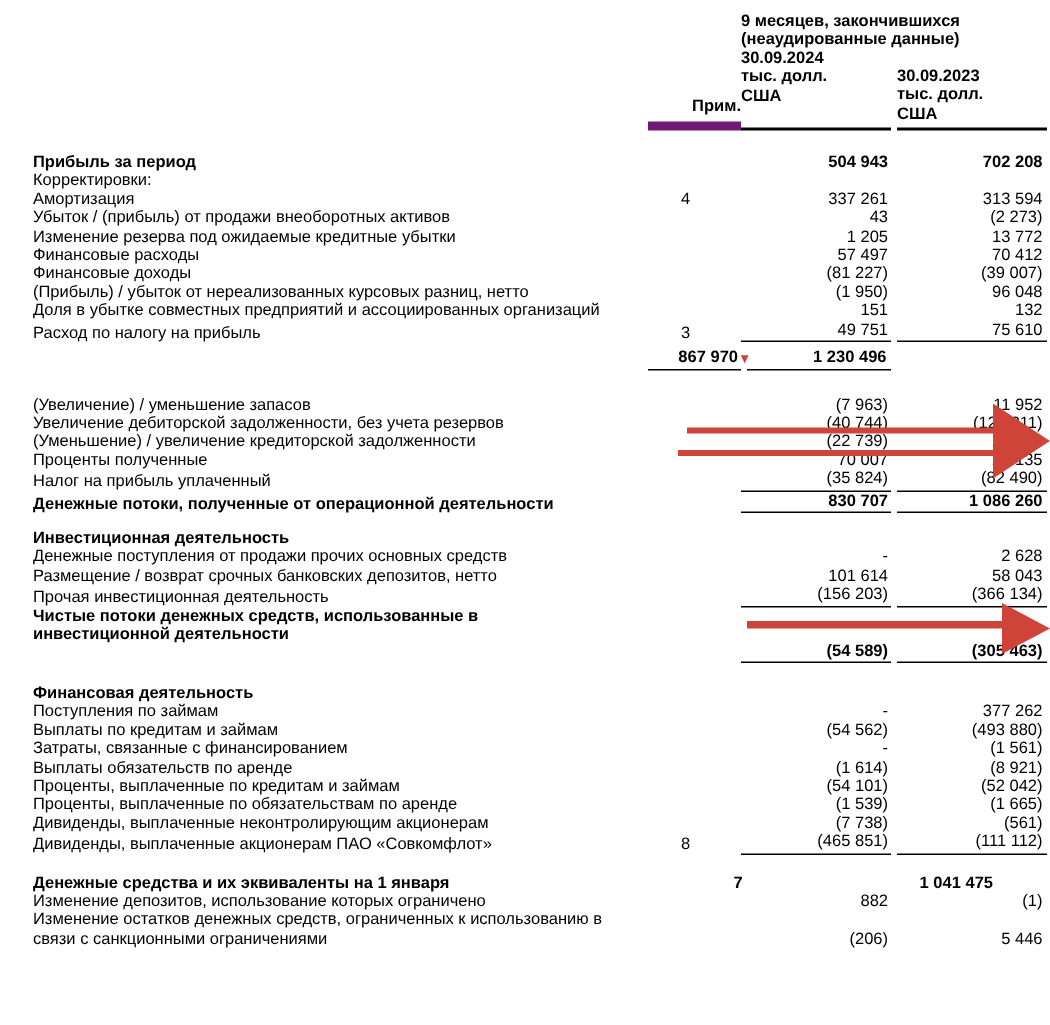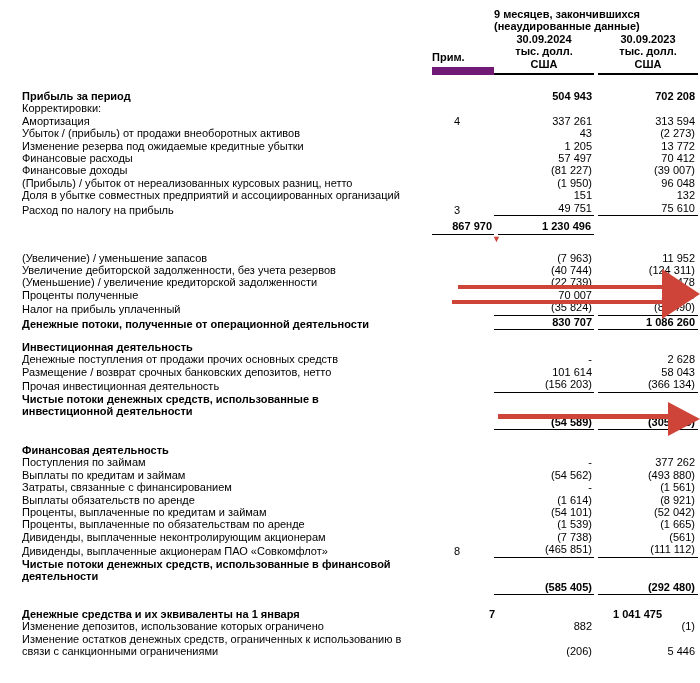--- a/index.html
+++ b/index.html
@@ -3,26 +3,26 @@
 <meta charset="utf-8">
 <style>
   html,body{margin:0;padding:0;background:#fff;}
   .page{position:relative;width:700px;height:683px;background:#ffffff;overflow:hidden;
         font-family:"Liberation Sans","DejaVu Sans",sans-serif;font-size:11px;line-height:12.4px;color:#000;}
   .content{padding:8px 0 0 22px;}
 
   
   .header{display:flex;align-items:flex-end;}
   .h-label{width:410px;}
-  .h-note{width:62px;text-align:left;font-weight:700;border-bottom:8px solid #701a75;padding-bottom:4px;}
+  .h-note{width:62px;text-align:right;font-weight:700;border-bottom:6px solid #701a75;padding-bottom:4px;}
   .h-right{width:204px;}
   .h-period{text-align:left;font-weight:700;}
   .h-two{display:flex;}
-  .h-col{flex:0 0 100px;text-align:center;font-weight:700;border-bottom:2px solid #000;padding-bottom:3px;}
-  .h-col.c23{margin-left:4px;}
+  .h-col{flex:0 0 100px;text-align:left;font-weight:700;border-bottom:2px solid #000;padding-bottom:3px;}
+  .h-col.c23{margin-left:4px;margin-top:12px;}
 
   
   .rows{margin-top:15px;}
   .row{display:grid;grid-template-columns:410px 62px 100px 104px;align-items:end;min-height:12.4px;}
   .row.bold{font-weight:700;}
   .c-label{white-space:pre-line;padding-right:6px;}
   .c-note{text-align:center;padding-right:12px;}
   .c-v24{text-align:right;padding-right:2px;}
   .c-v23{text-align:right;margin-left:4px;padding-right:3px;}
   .row.rule .c-v24,.row.rule .c-v23{border-bottom:1.5px solid #000;padding-bottom:1px;}
@@ -247,27 +247,20 @@
           <div class="c-note"></div>
           <div class="c-v24">(7 738)</div>
           <div class="c-v23">(561)</div>
         </div>
         <div class="row rule">
           <div class="c-label">Дивиденды, выплаченные акционерам ПАО «Совкомфлот»</div>
           <div class="c-note">8</div>
           <div class="c-v24">(465 851)</div>
           <div class="c-v23">(111 112)</div>
         </div>
-        <div class="row bold rule drop">
-          <div class="c-label">Чистые потоки денежных средств, использованные в финансовой
-деятельности</div>
-          <div class="c-note"></div>
-          <div class="c-v24">(585 405)</div>
-          <div class="c-v23">(292 480)</div>
-        </div>
         <div class="row bold" style="margin-top: 13px; gap: 35px;">
           <div class="c-label">Денежные средства и их эквиваленты на 1 января</div>
           <div class="c-note">7</div>
           <div class="c-v24">1 041 475</div>
           <div class="c-v23">624 316</div>
         </div>
         <div class="row">
           <div class="c-label">Изменение депозитов, использование которых ограничено</div>
           <div class="c-note"></div>
           <div class="c-v24">882</div>

